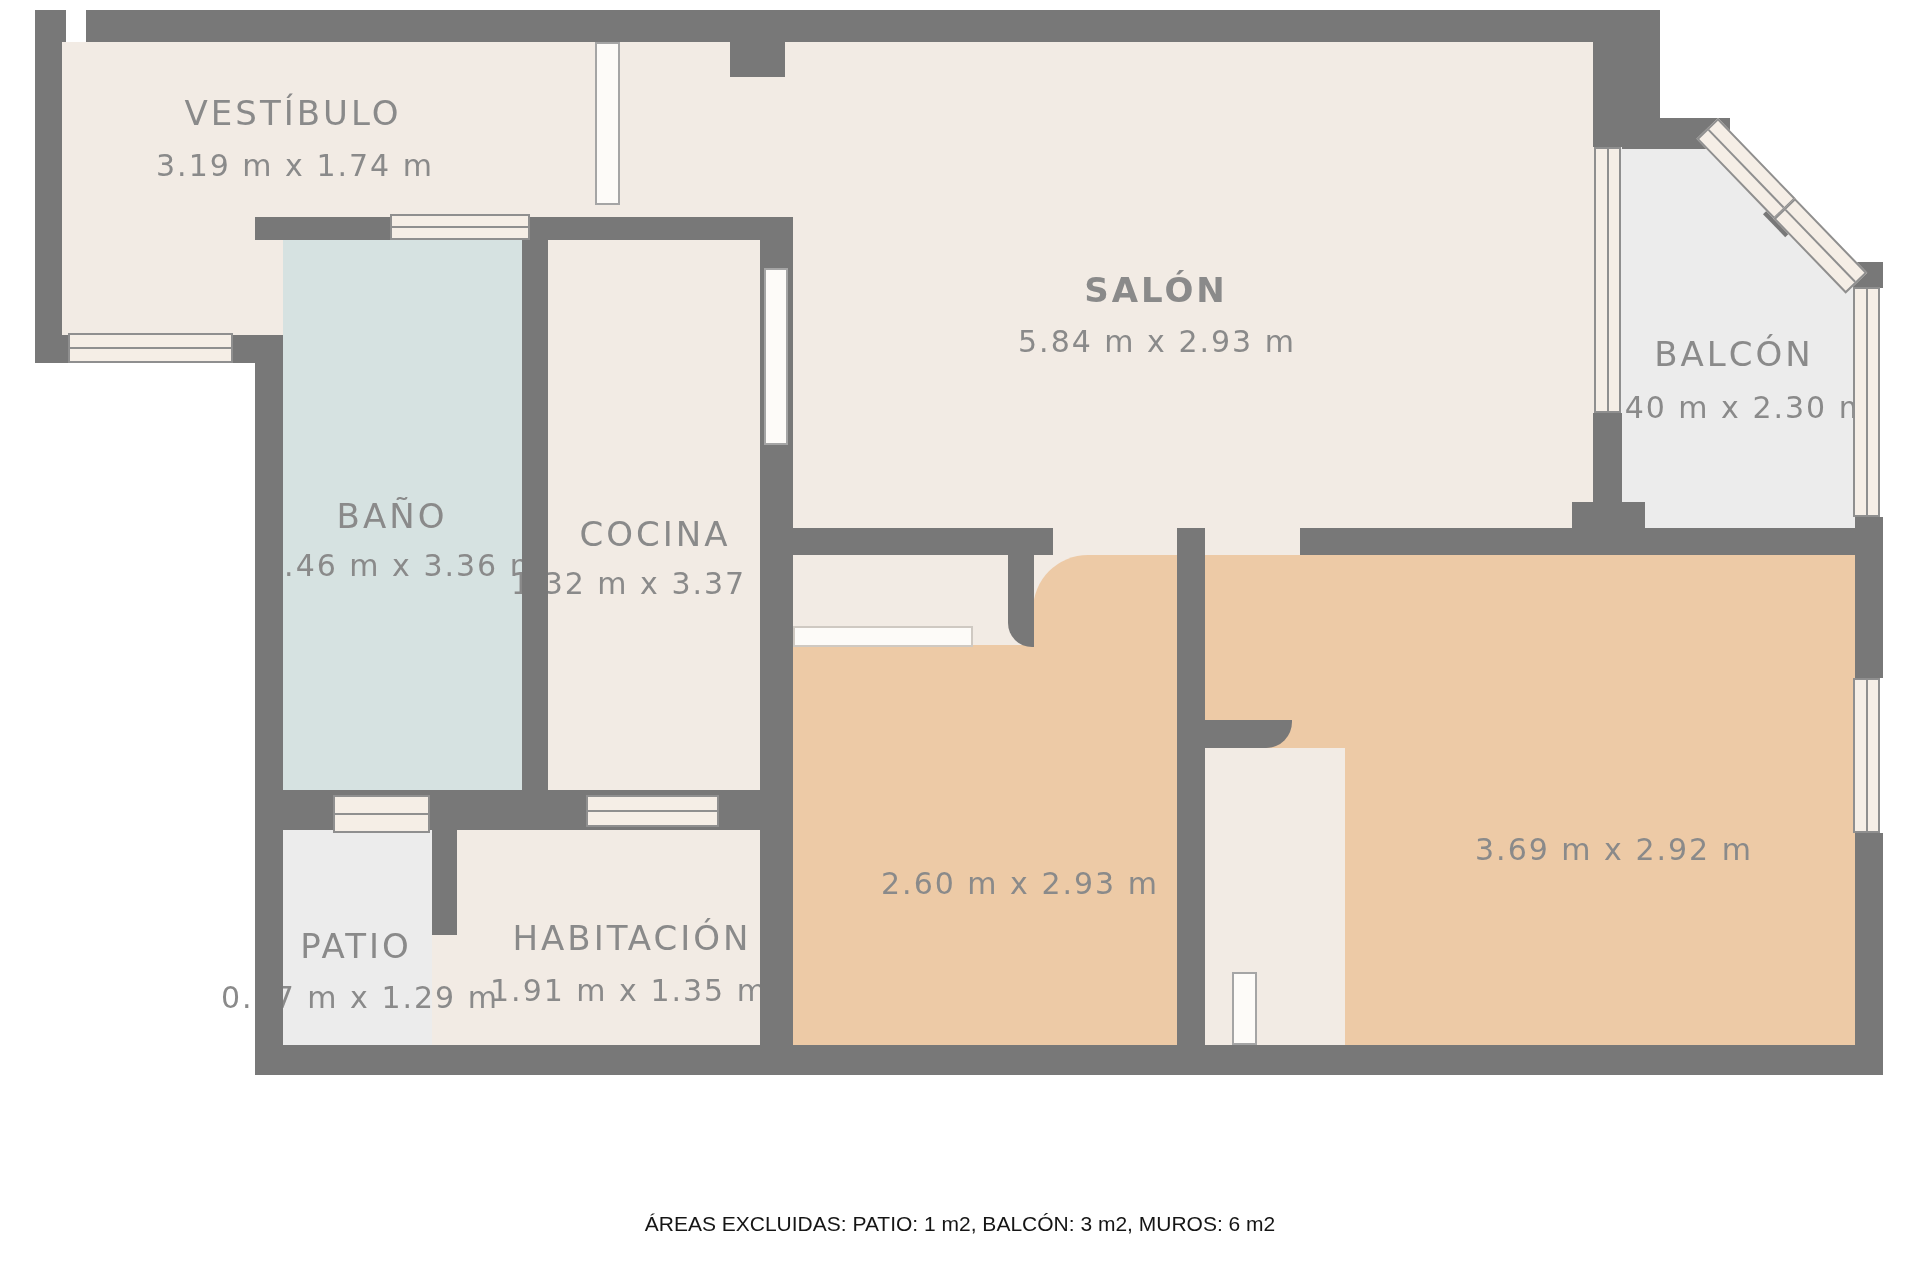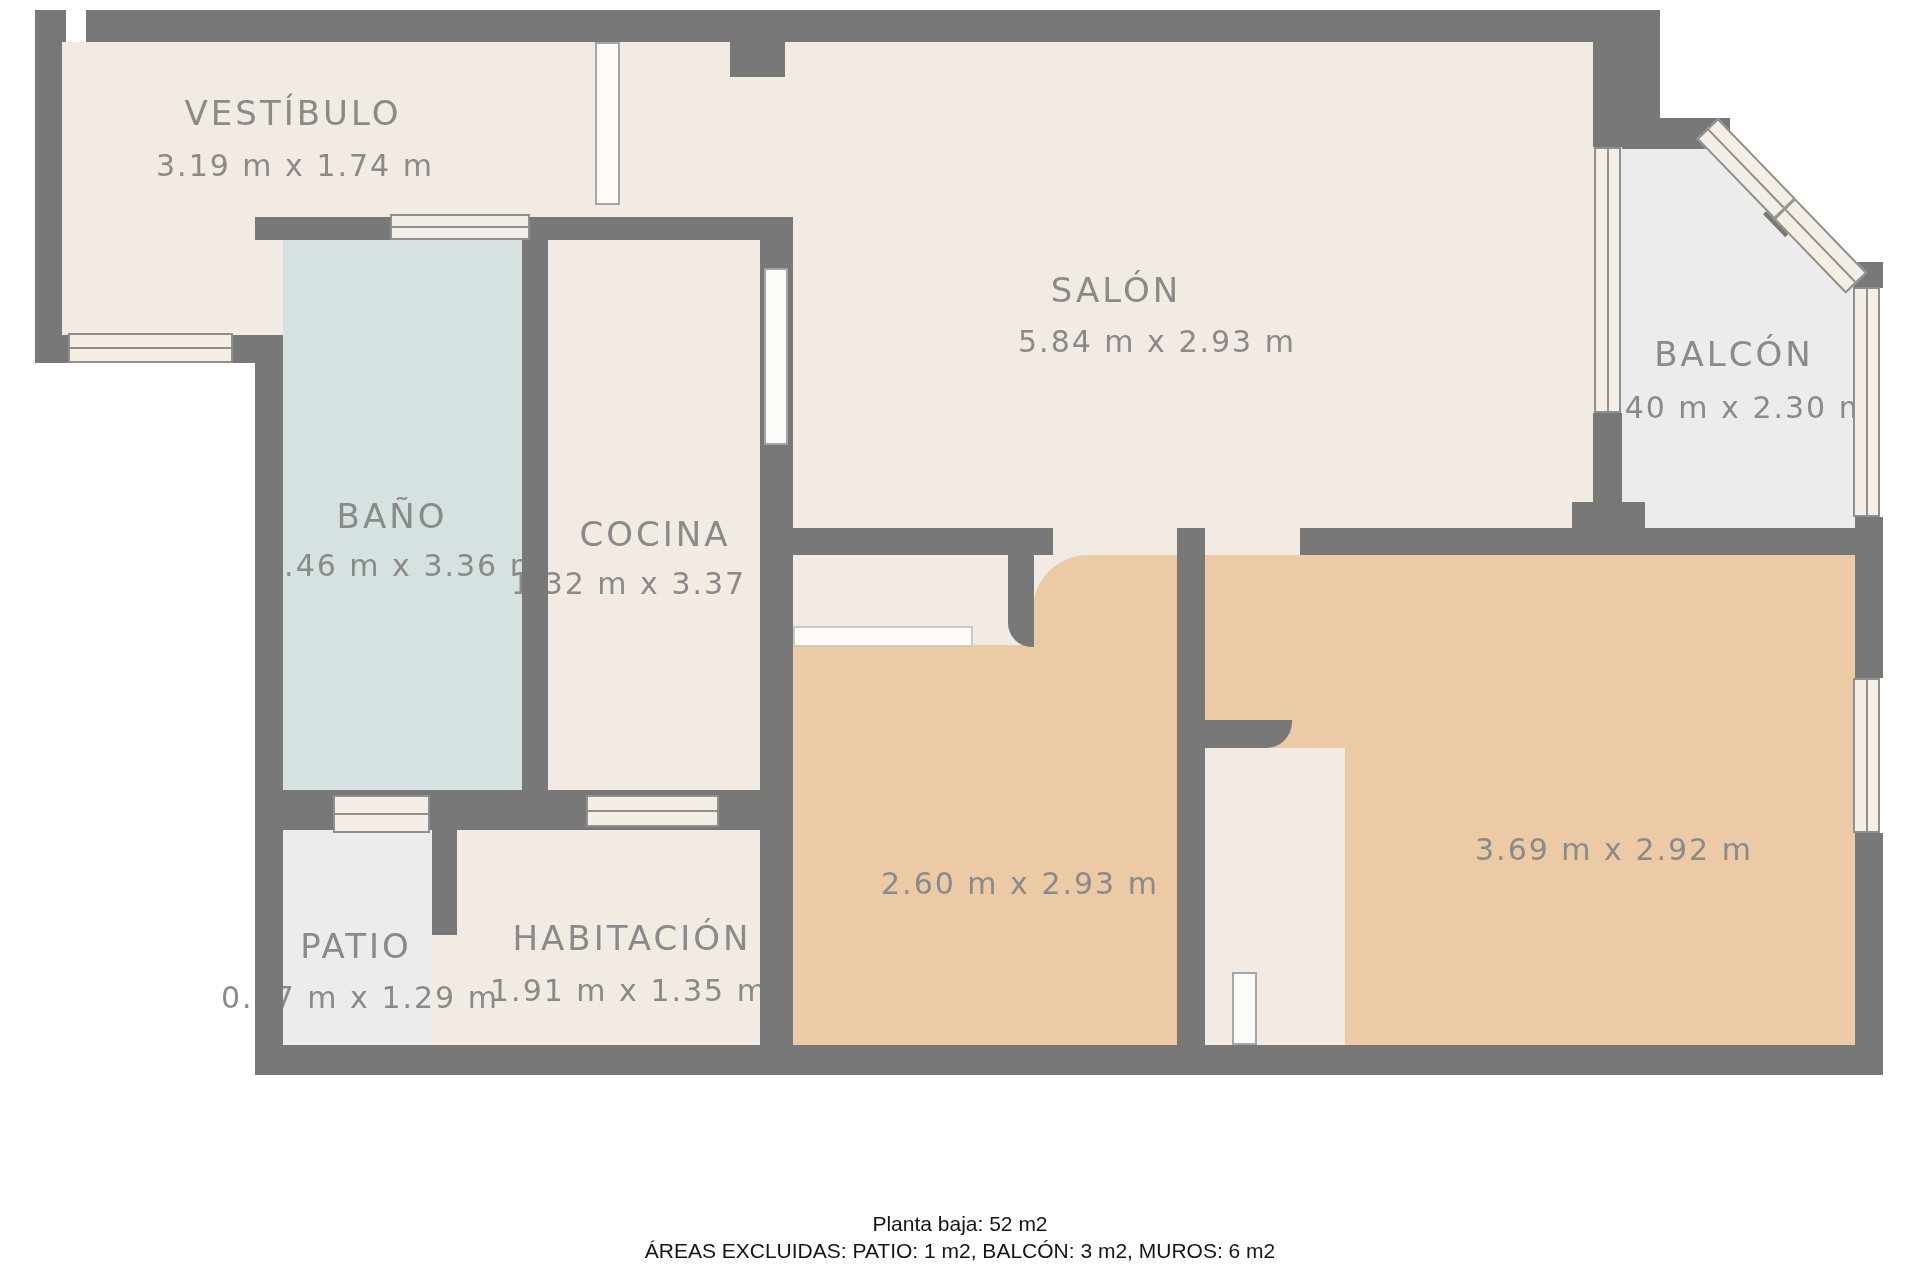--- a/index.html
+++ b/index.html
@@ -87,34 +87,33 @@
 
   <div class="abs lbl name" style="left:293px;top:93px;">VESTÍBULO</div>
   <div class="abs lbl dims" style="left:295px;top:148px;">3.19 m x 1.74 m</div>
 
   <div class="abs lbl name" style="left:392px;top:496px;">BAÑO</div>
   <div class="abs lbl dims" style="left:402px;top:548px;">1.46 m x 3.36 m</div>
 
   <div class="abs lbl name" style="left:655px;top:514px;">COCINA</div>
   <div class="abs lbl dims" style="left:650px;top:566px;">1.32 m x 3.37 m</div>
 
-  <div class="abs lbl name" style="left:1116px;top:270px;">SALÓN</div>
+  <div class="abs lbl name" style="left:1156px;top:270px;font-weight:bold;">SALÓN</div>
   <div class="abs lbl dims" style="left:1157px;top:324px;">5.84 m x 2.93 m</div>
 
   <div class="abs lbl name" style="left:1734px;top:334px;">BALCÓN</div>
   <div class="abs lbl dims" style="left:1731px;top:390px;">1.40 m x 2.30 m</div>
 
   <div class="abs lbl dims" style="left:1020px;top:866px;">2.60 m x 2.93 m</div>
 
   <div class="abs lbl dims" style="left:1614px;top:832px;">3.69 m x 2.92 m</div>
 
   <div class="abs lbl name" style="left:356px;top:926px;">PATIO</div>
   <div class="abs lbl dims" style="left:360px;top:980px;">0.77 m x 1.29 m</div>
 
   <div class="abs lbl name" style="left:632px;top:918px;">HABITACIÓN</div>
   <div class="abs lbl dims" style="left:629px;top:973px;">1.91 m x 1.35 m</div>
 
   <div id="footer">
-    <div class="t2">Planta baja: 52 m2</div>
     <div class="t3">ÁREAS EXCLUIDAS: PATIO: 1 m2, BALCÓN: 3 m2, MUROS: 6 m2</div>
   </div>
 
 </div>
 
 </body></html>

